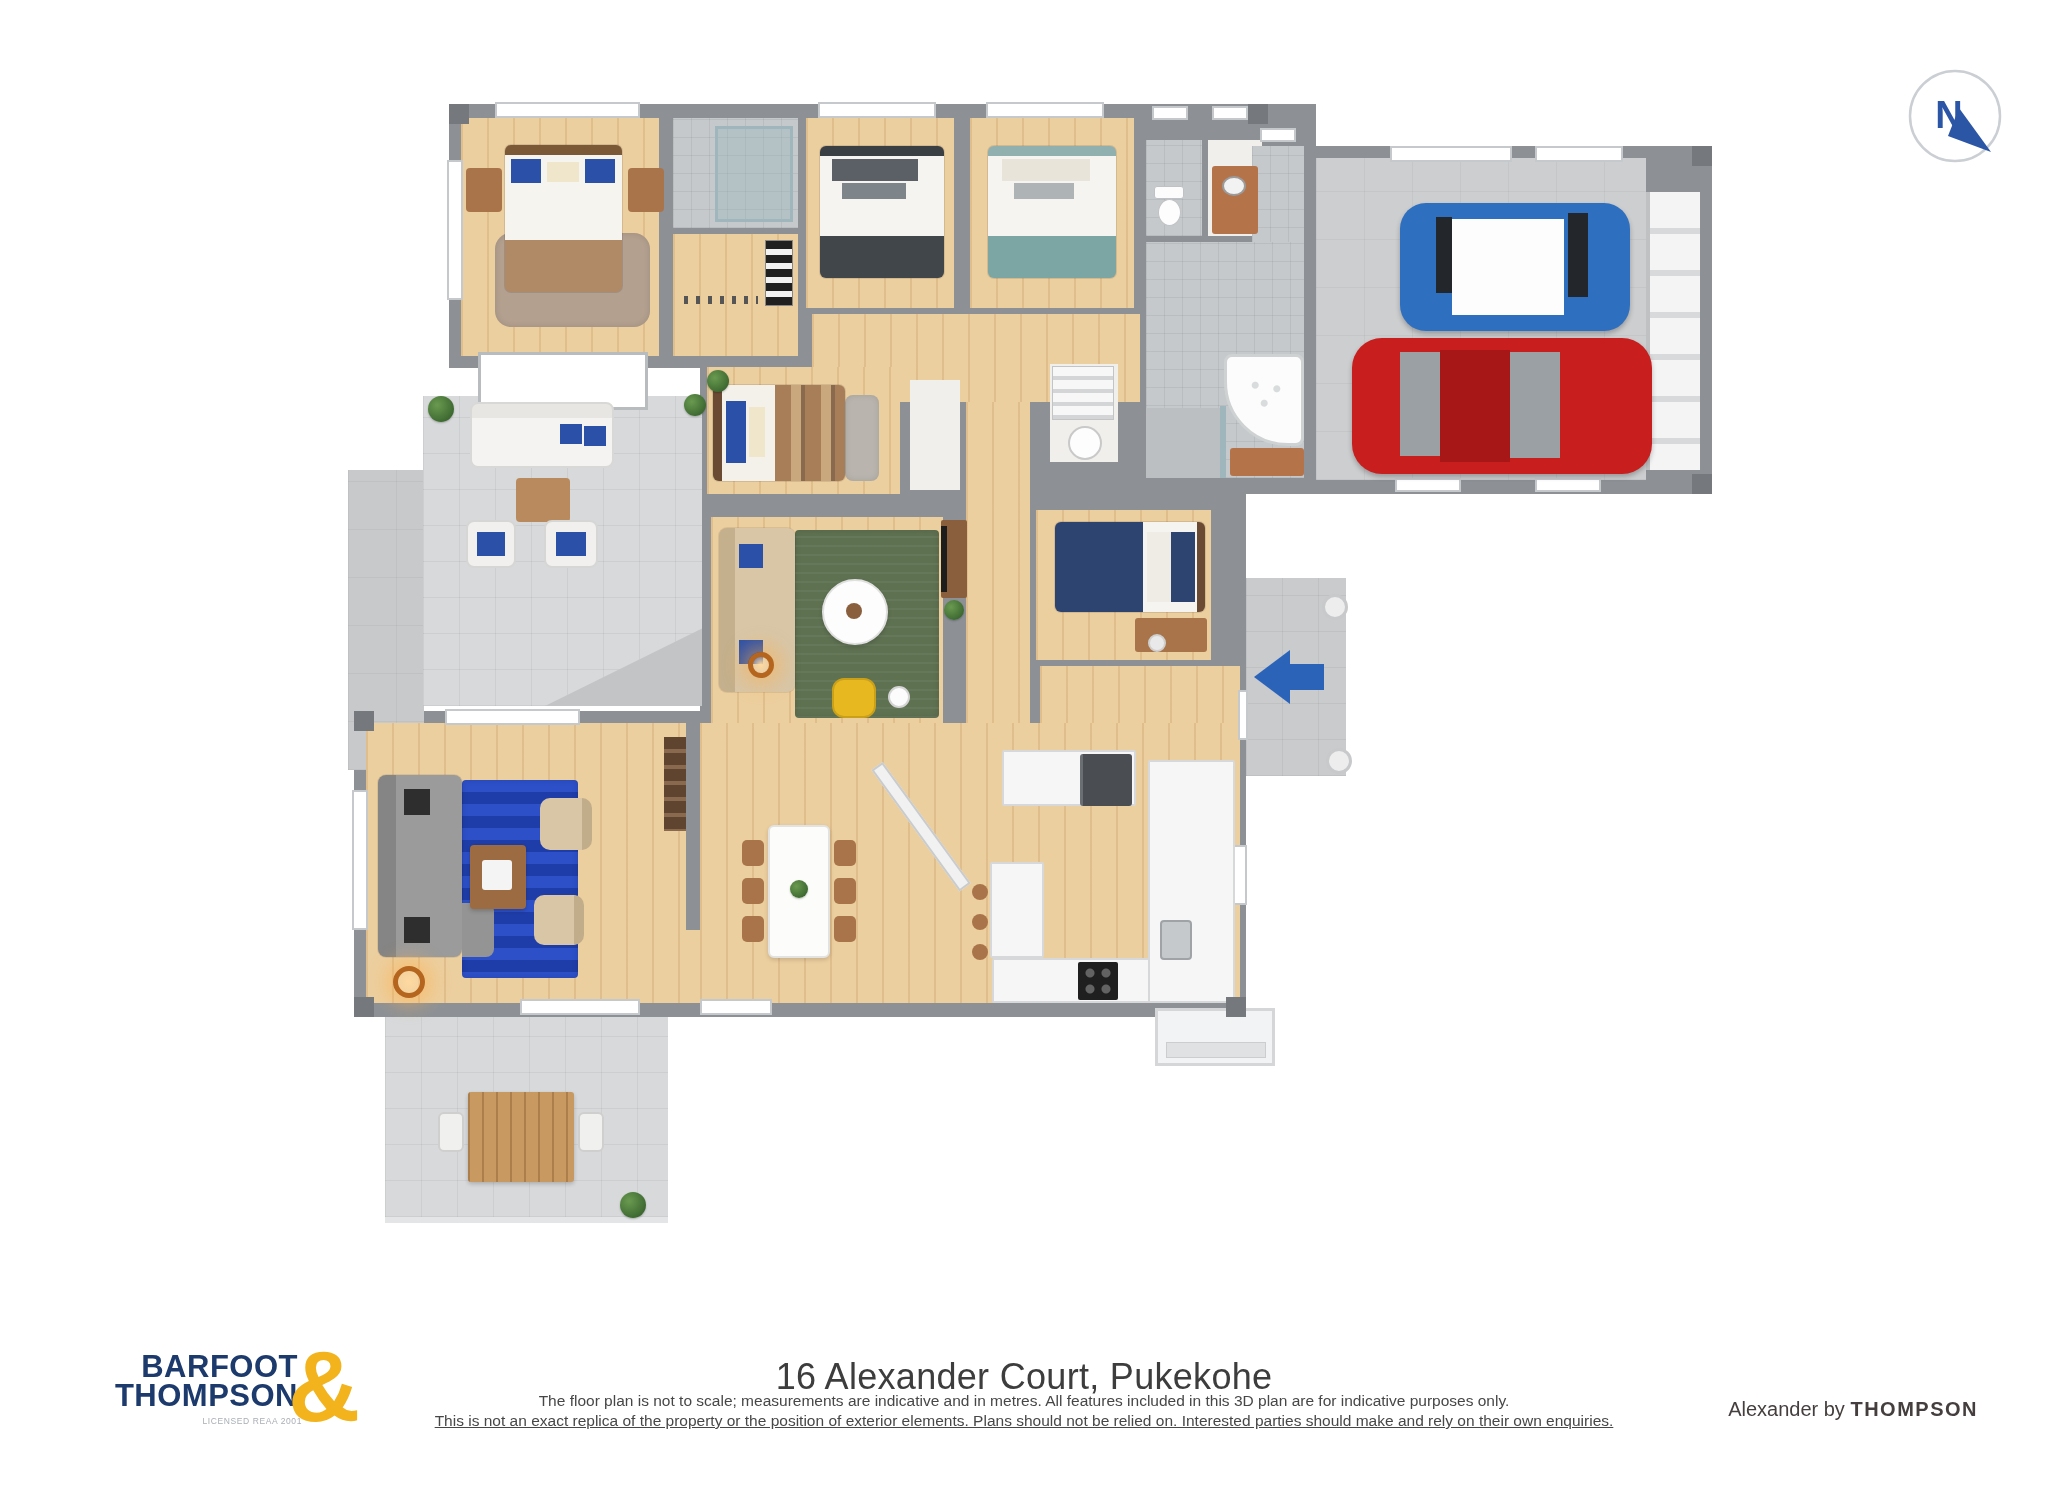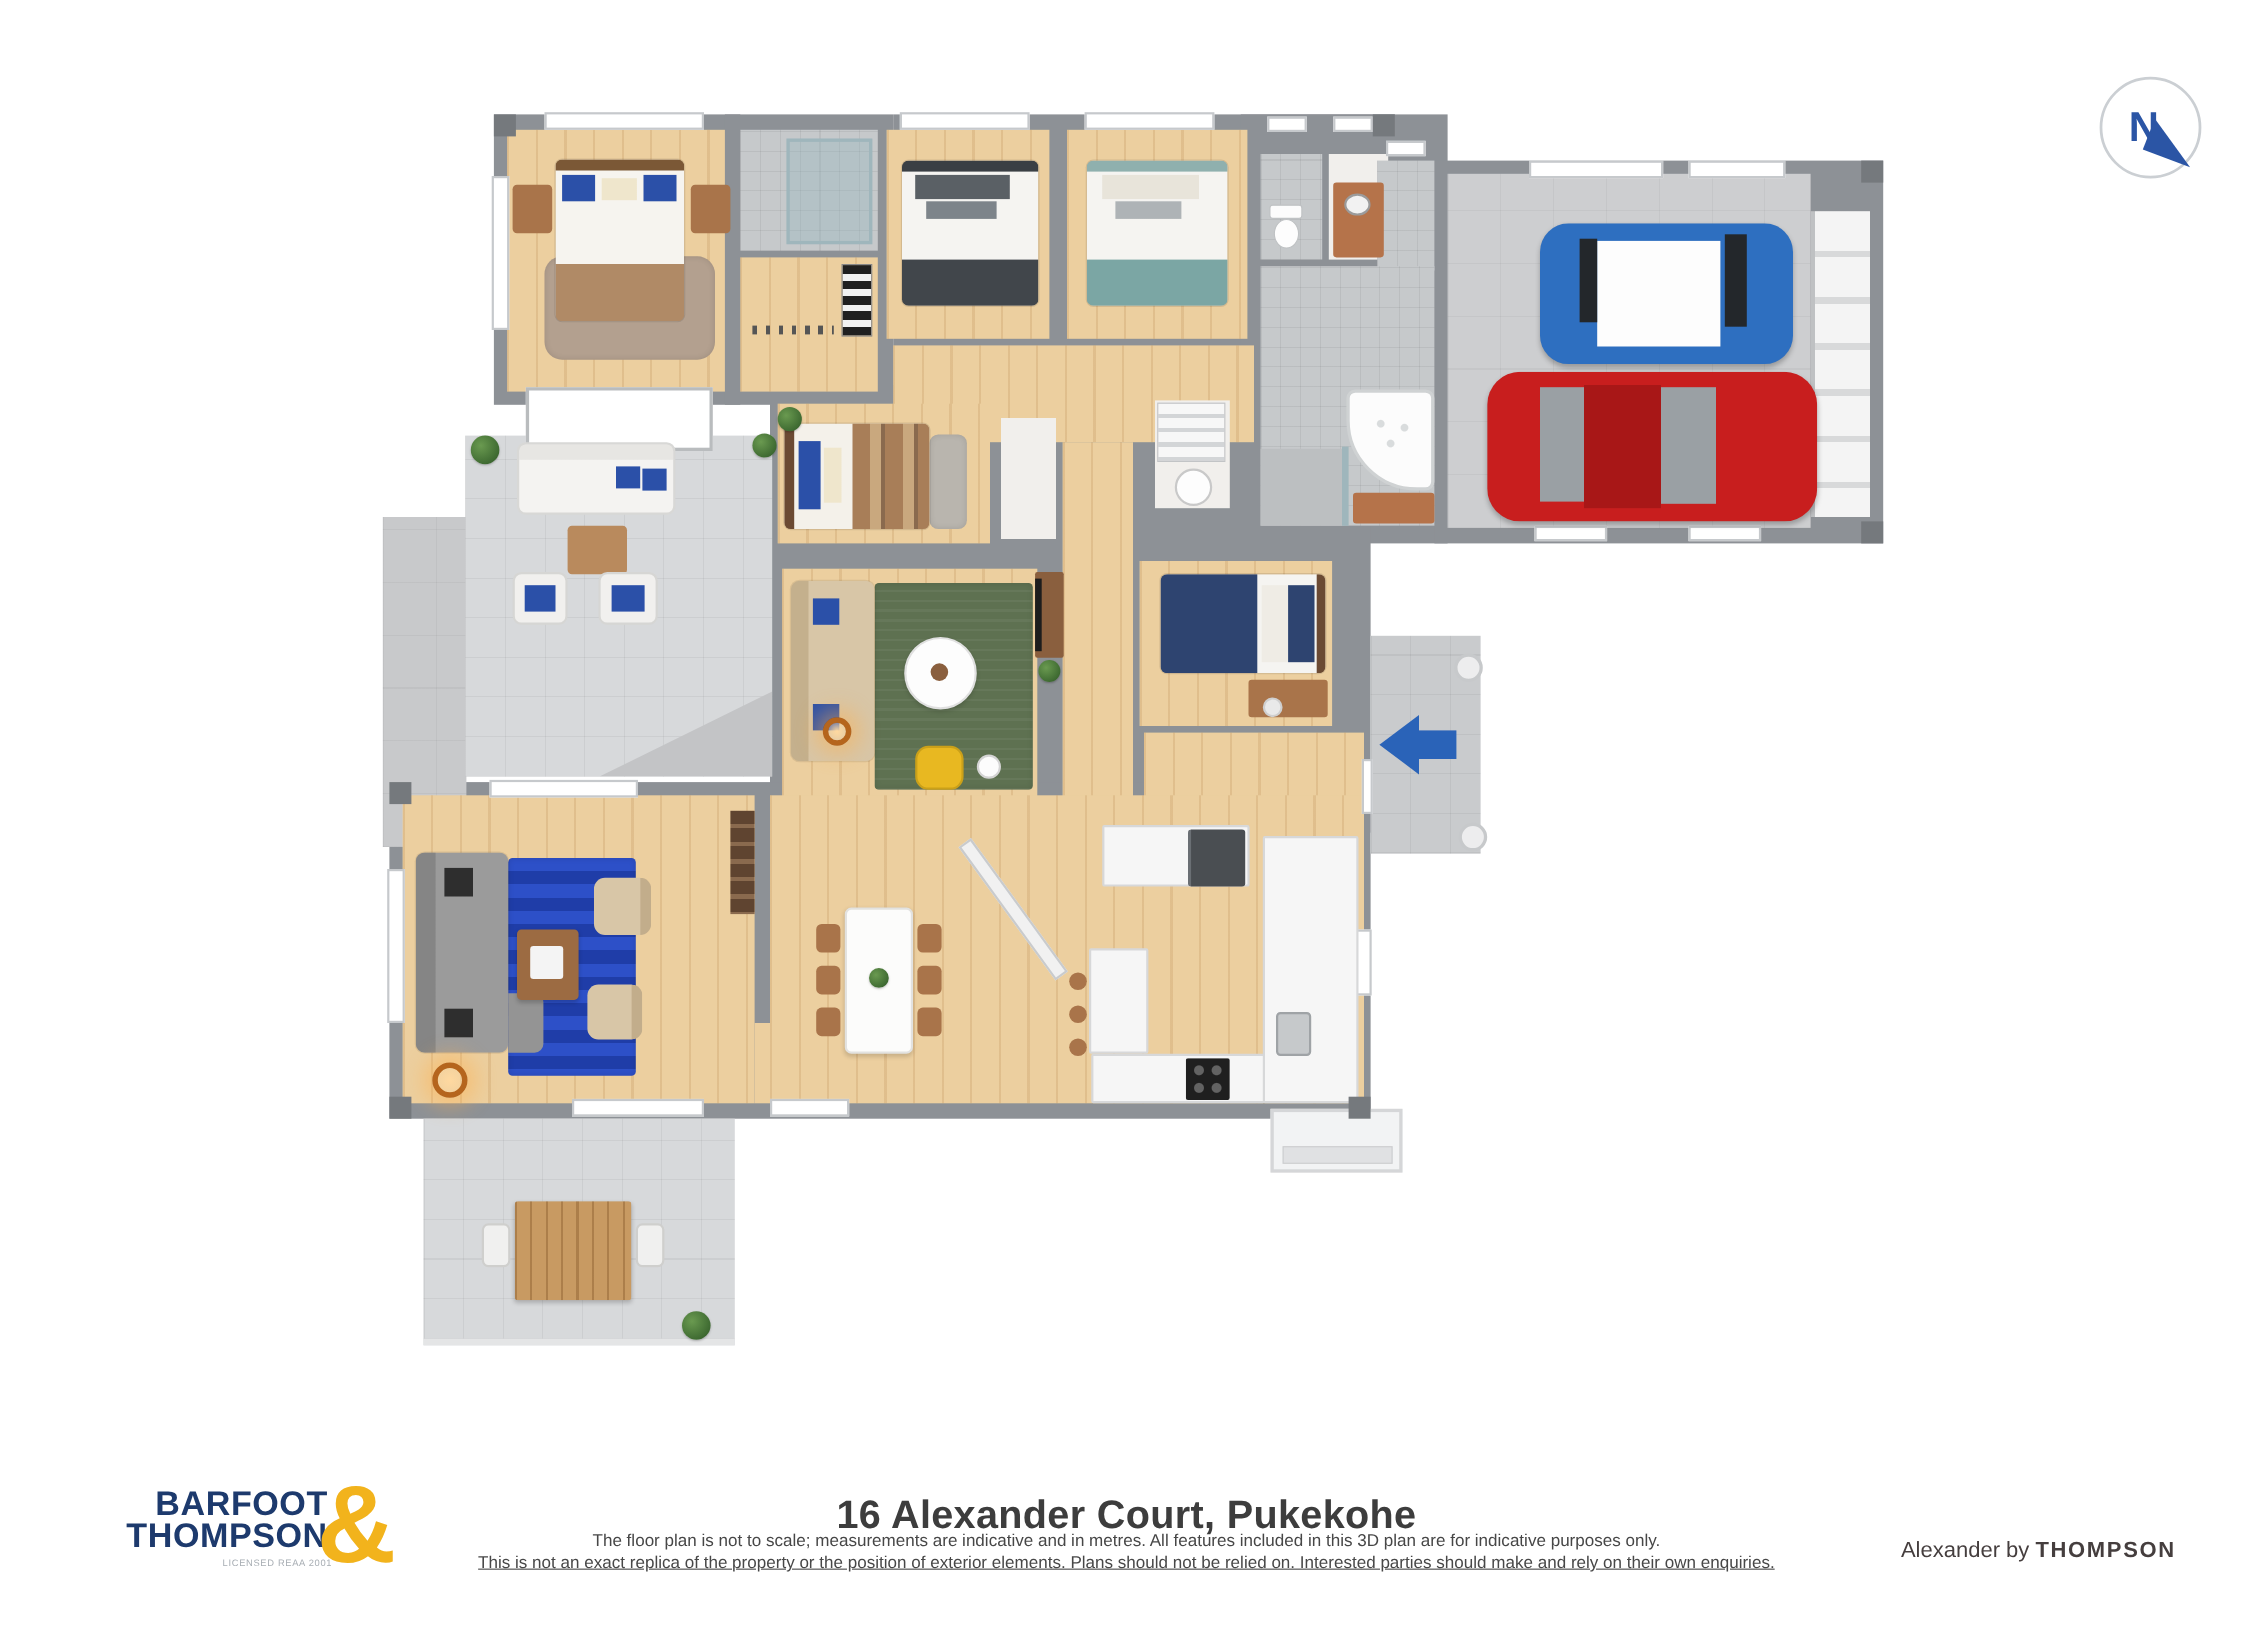--- a/index.html
+++ b/index.html
@@ -15,21 +15,21 @@
   .win{background:#fff;border:2px solid #c6c9cc;}
   .door-gap{background-color:var(--c-wood,#eccf9f);}
   .counter{background:#f6f6f6;border:2px solid #d7d8d9;border-radius:2px;}
   .plant{border-radius:50%;background:radial-gradient(circle at 35% 35%,#6a9a50,#3f6b32 70%,#2f5226);box-shadow:0 1px 2px rgba(0,0,0,.25);}
   .lamp{border-radius:50%;border:5px solid #b5651d;background:radial-gradient(circle,#ffd9a0,rgba(255,215,160,.2));box-shadow:0 0 18px 8px rgba(255,176,74,.45);}
   .pillar{border-radius:50%;background:#ededee;border:3px solid #c7c9cb;}
   .bed{border-radius:6px;box-shadow:0 0 0 1px rgba(0,0,0,.10);}
   .cap{background:var(--c-wall-dark,#75797d);}
   .rug{box-shadow:0 0 6px rgba(0,0,0,.12) inset;}
   
-  .title{left:0;top:1356px;width:2048px;text-align:center;font-size:36px;font-weight:700;color:var(--c-text-dark,#3d3d3d);letter-spacing:.3px;}
+  .title{left:0;top:1356px;width:2048px;text-align:center;font-size:36px;font-weight:400;color:var(--c-text-dark,#3d3d3d);letter-spacing:.3px;}
   .disc{left:0;width:2048px;text-align:center;font-size:15.5px;color:#474747;}
   .produced{top:1398px;right:70px;font-size:20px;color:#453e3e;}
   .produced b{letter-spacing:1.5px;}
   
   .logo-lines{left:0;top:0;width:226px;text-align:right;font-weight:700;color:var(--c-logo-navy,#1d3a6d);font-size:31px;line-height:29px;letter-spacing:.5px;}
   .logo-amp{left:216px;top:-16px;font-size:100px;line-height:100px;font-weight:700;color:var(--c-logo-gold,#f2b31c);}
   .logo-license{left:0;top:64px;width:230px;text-align:right;font-size:8.5px;letter-spacing:.6px;color:#a8aeb4;}
 </style>
 </head>
 <body>

